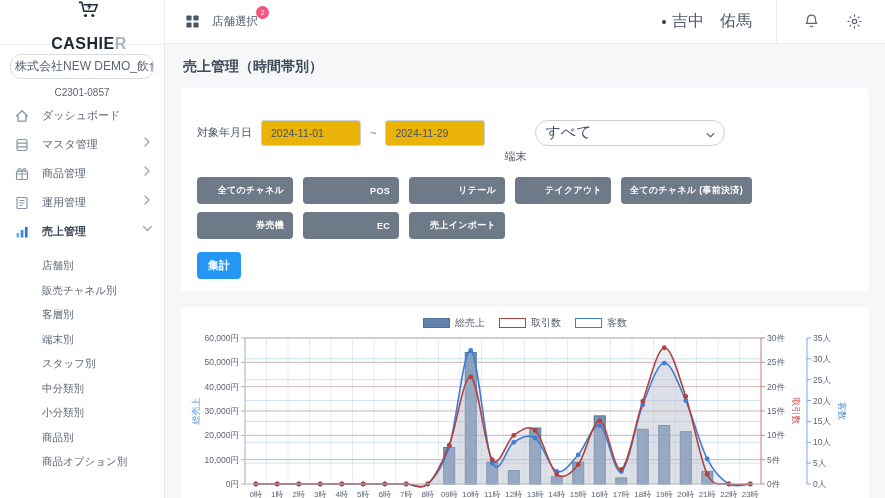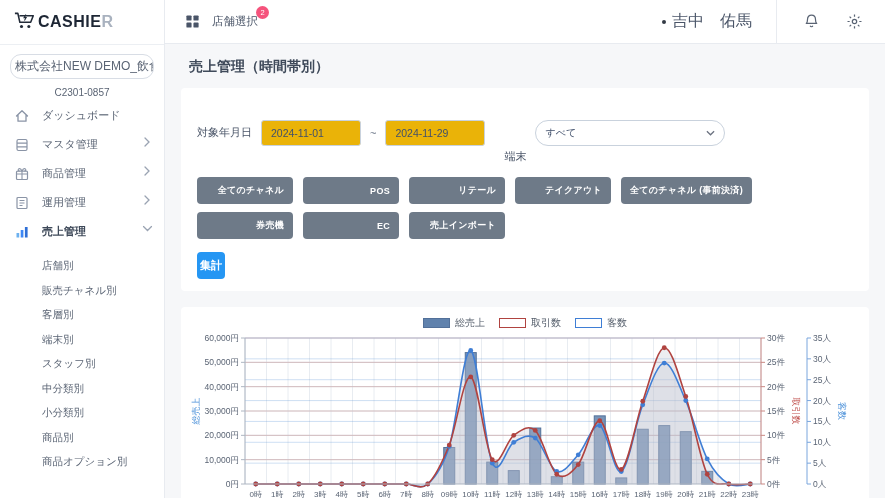--- a/index.html
+++ b/index.html
@@ -2,21 +2,21 @@
 <html><head>
 <meta charset="utf-8">
 <style>
   * { margin:0; padding:0; box-sizing:border-box; }
   html,body { width:885px; height:498px; overflow:hidden; }
   body { font-family:"Liberation Sans","DejaVu Sans",sans-serif; background:#f6f7f9; color:#4a5568; }
   .app { display:flex; width:885px; height:498px; }
 
   
   .sidebar { width:165px; min-width:165px; background:#fff; border-right:1px solid #e8ebf0; height:498px; overflow:hidden; }
-  .logo-row { height:45px; display:flex; align-items:center; gap:2px; padding-left:14px; border-bottom:1px solid #eceff3; }
+  .logo-row { height:45px; display:flex; align-items:center; gap:12px; padding-left:14px; border-bottom:1px solid #eceff3;flex-direction:column; }
   .logo-row svg { width:22px; height:19px; }
   .logo-text { font-size:16px; font-weight:bold; letter-spacing:.5px; color:#1d2634; }
   .logo-text .logo-r { color:#a9b2bf; }
   .company-pill { margin:9px 10px 0; border:1px solid #d8dde5; border-radius:11px; padding:3px 4px; font-size:12px; text-align:left; color:#5a6474; white-space:nowrap; overflow:hidden; }
   .company-code { text-align:center; font-size:10px; color:#5a6474; margin-top:8px; }
   nav { margin-top:10px; }
   .menu-item { display:flex; align-items:flex-start; height:29px; padding:0 12px 0 14px; font-size:11px; color:#5a6474; cursor:pointer; }
   .menu-item .mi-icon { width:16px; height:16px; margin-right:12px; flex:0 0 16px; }
   .menu-item .mi-icon svg { width:16px; height:16px; }
   .menu-item .mi-label { flex:1; }
@@ -36,32 +36,32 @@
   .topbar-right { display:flex; align-items:center; height:44px; }
   .user { display:flex; align-items:center; gap:6px; font-size:16px; color:#4a5568; margin-right:24px; cursor:pointer; }
   .user-dot { width:4px; height:4px; border-radius:50%; background:#333a45; }
   .tb-divider { width:1px; height:44px; background:#e8ebf0; }
   .tb-icon { width:17px; height:17px; margin-left:26px; cursor:pointer; }
   .tb-icon:last-child { margin-right:22px; }
   .tb-icon svg { width:17px; height:17px; }
 
   
   .main { flex:1; background:#f6f7f9; padding:8px 16px 0; overflow:hidden; }
-  .page-title { font-size:14px; font-weight:bold; color:#3f4a5a; margin:6px 8px 12px; }
+  .page-title { font-size:14px; font-weight:bold; color:#3f4a5a; margin:6px 2px 12px; }
   .card { background:#fff; border-radius:4px; }
   .filter-card { padding:13px 16px 12px; }
   .date-row { display:flex; align-items:center; gap:9px; font-size:11px; color:#4a5568; }
   .date-input { width:100px; height:26px; border:1px solid #c9d2dd; border-radius:3px; font-size:10.5px; color:#41506b; display:flex; align-items:center; padding-left:9px; background:#eab308; }
   .tilde { color:#6b7688; }
   .terminal-label { margin-left:10px;margin-top:48px; }
-  .select { width:190px; height:26px; border:1px solid #c9d2dd; border-radius:13px; display:flex; align-items:center; justify-content:space-between; padding:0 9px; font-size:10px; color:#41506b; background:#fff; cursor:pointer; }
+  .select { width:190px; height:26px; border:1px solid #c9d2dd; border-radius:13px; display:flex; align-items:center; justify-content:space-between; padding:0 9px; font-size:15px; color:#41506b; background:#fff; cursor:pointer; }
   .select svg { width:9px; height:6px; }
   .channels { display:flex; flex-wrap:wrap; gap:8px 10px; margin-top:13px; }
   .chan-btn { background:#6e7a88; color:#fff; font-size:9px; font-weight:bold; border:none; border-radius:4px; padding:7px 9px; min-width:96px; text-align:right; cursor:pointer; letter-spacing:.3px; }
-  .submit-btn { margin-top:13px; background:#2596f3; color:#fff; font-size:11px; font-weight:bold; border:none; border-radius:4px; padding:6px 3px; cursor:pointer; }
+  .submit-btn { margin-top:13px; background:#2596f3; color:#fff; font-size:11px; font-weight:bold; border:none; border-radius:4px; padding:6px 11px; cursor:pointer; }
 
   .chart-card { margin-top:16px; padding:9px 8px 4px; }
   .legend { display:flex; justify-content:center; align-items:center; gap:14px; font-size:10px; color:#555e6b; }
   .legend-item { display:flex; align-items:center; gap:5px; }
   .legend-swatch { width:27px; height:10px; }
   #chart-svg { display:block; margin-top:2px; }
   #chart-svg text { font-family:"Liberation Sans","DejaVu Sans",sans-serif; }
 
   .summary-card { margin-top:16px; padding:8px 16px 0; }
   .summary-title { font-size:13px; font-weight:bold; color:#39424e; margin-bottom:9px; }

